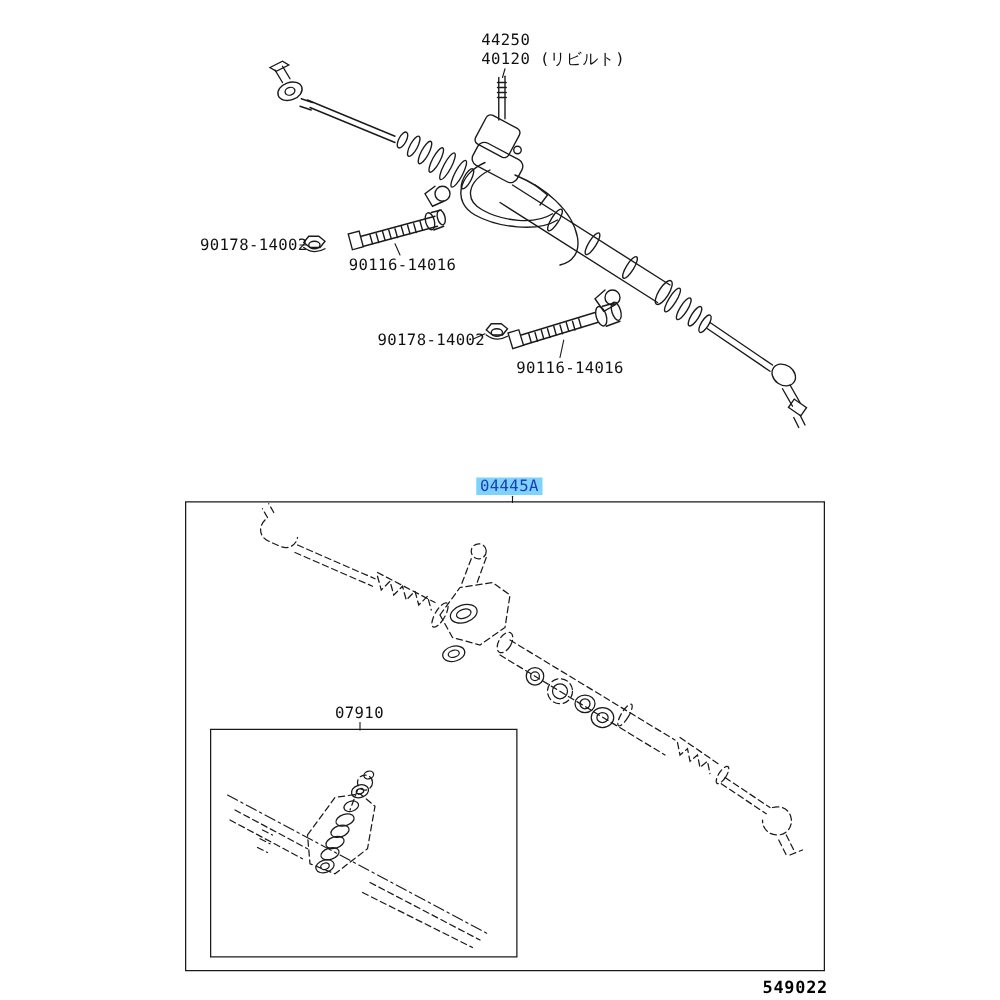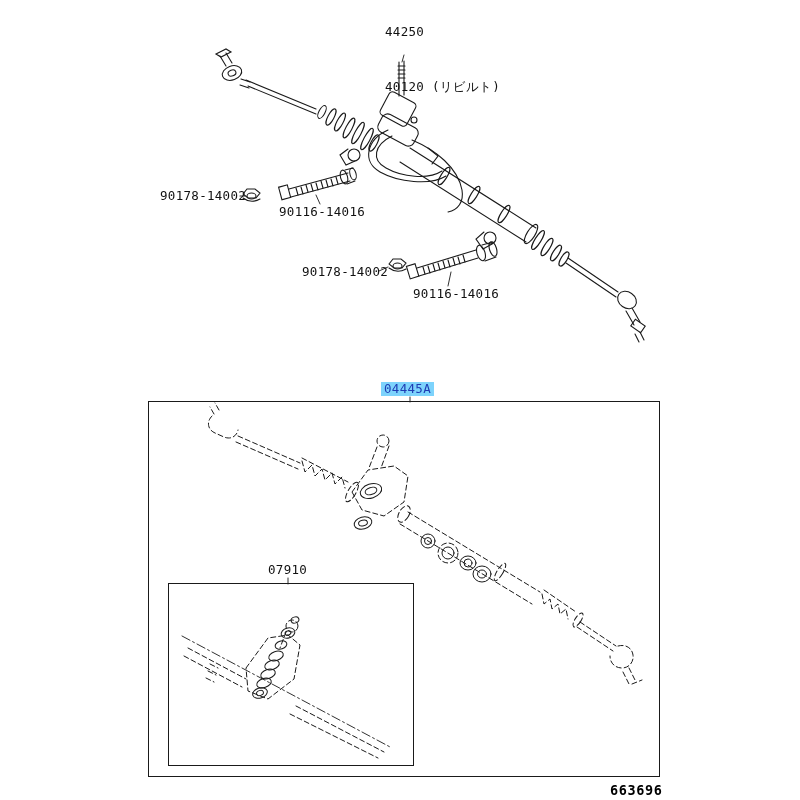--- a/index.html
+++ b/index.html
@@ -219,24 +219,24 @@
         <ellipse cx="260" cy="693" rx="7.5" ry="5" transform="rotate(-18 260 693)"></ellipse>
         <ellipse cx="260" cy="693" rx="3.5" ry="2.5" transform="rotate(-18 260 693)"></ellipse>
       </g>
     </g>
   </svg>
 
   <div class="box" style="left:148px;top:401px;width:510px;height:374px;"></div>
   <div class="box sub" style="left:168px;top:583px;width:244px;height:181px;"></div>
 
   <div class="callout" style="left:385px;top:25px;">44250</div>
-  <div class="callout" style="left:385px;top:40px;margin-top:40px;">40120 (リビルト)</div>
+  <div class="callout" style="left:385px;top:40px;">40120 (リビルト)</div>
 
   <div class="callout" style="left:160px;top:189px;">90178-14002</div>
   <div class="callout" style="left:279px;top:205px;">90116-14016</div>
   <div class="callout" style="left:302px;top:265px;">90178-14002</div>
   <div class="callout" style="left:413px;top:287px;">90116-14016</div>
 
   <div class="callout hl" style="left:381px;top:382px;">04445A</div>
   <div class="callout" style="left:268px;top:563px;">07910</div>
 
-  <div class="docnum" style="left:610px;top:782px;">663696</div>
+  <div class="docnum" style="left:610px;top:782px;">549022</div>
 </div>
 
 </body></html>

